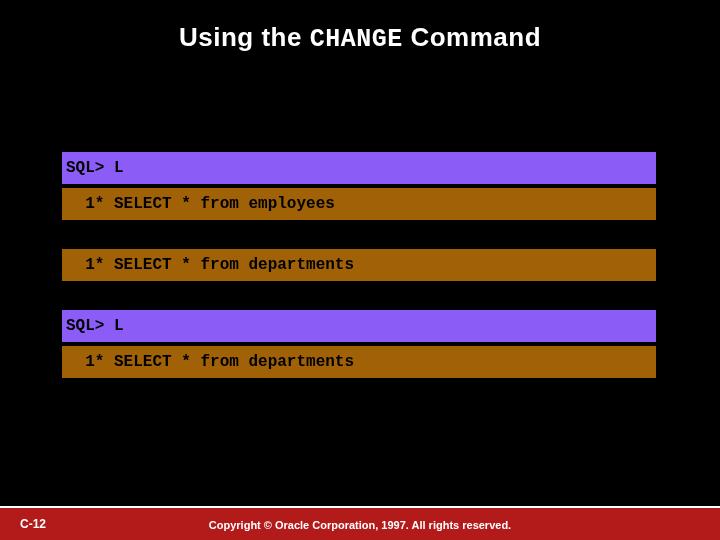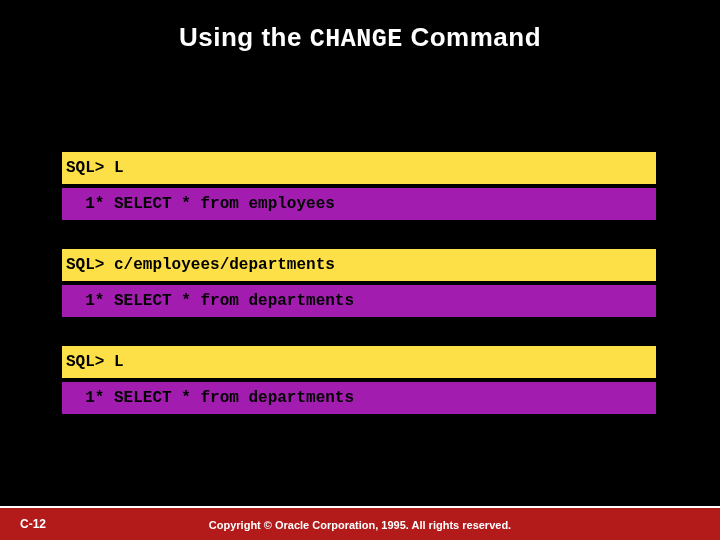--- a/index.html
+++ b/index.html
@@ -37,26 +37,26 @@
   }
   .cmd-block, .out-block {
     font-family: "Courier New", Courier, monospace;
     font-weight: bold;
     font-size: 16px;
     border: 2px solid #000;
     line-height: 1.5;
     white-space: pre;
   }
   .cmd-block {
-    background: #fde047;
+    background: #8b5cf6;
     color: #000;
     padding: 4px 8px 4px 4px;
   }
   .out-block {
-    background: #a21caf;
+    background: #a16207;
     color: #000;
     padding: 4px 8px 4px 4px;
     margin-top: 0px;
     margin-bottom: 25px;
     font-family: Liberation Mono, monospace;
   }
   .footer {
     position: absolute;
     left: 0;
     bottom: 0;
@@ -101,27 +101,26 @@
 <div class="slide">
 
   <div class="title">
     <span>Using the </span><span class="cmd">CHANGE</span><span> Command</span>
   </div>
 
   <div class="code-area">
     <div class="cmd-block">SQL&gt; L</div>
     <div class="out-block">  1* SELECT * from employees</div>
 
-    <div class="cmd-block">SQL&gt; c/employees/departments</div>
     <div class="out-block">  1* SELECT * from departments</div>
 
     <div class="cmd-block">SQL&gt; L</div>
     <div class="out-block">  1* SELECT * from departments</div>
   </div>
 
 
   <div class="footer-line"></div>
   <div class="footer">
     <div class="slide-num">C-12</div>
-    <div class="copyright">Copyright © Oracle Corporation, 1995. All rights reserved.</div>
+    <div class="copyright">Copyright © Oracle Corporation, 1997. All rights reserved.</div>
   </div>
 
 </div>
 
 </body></html>

